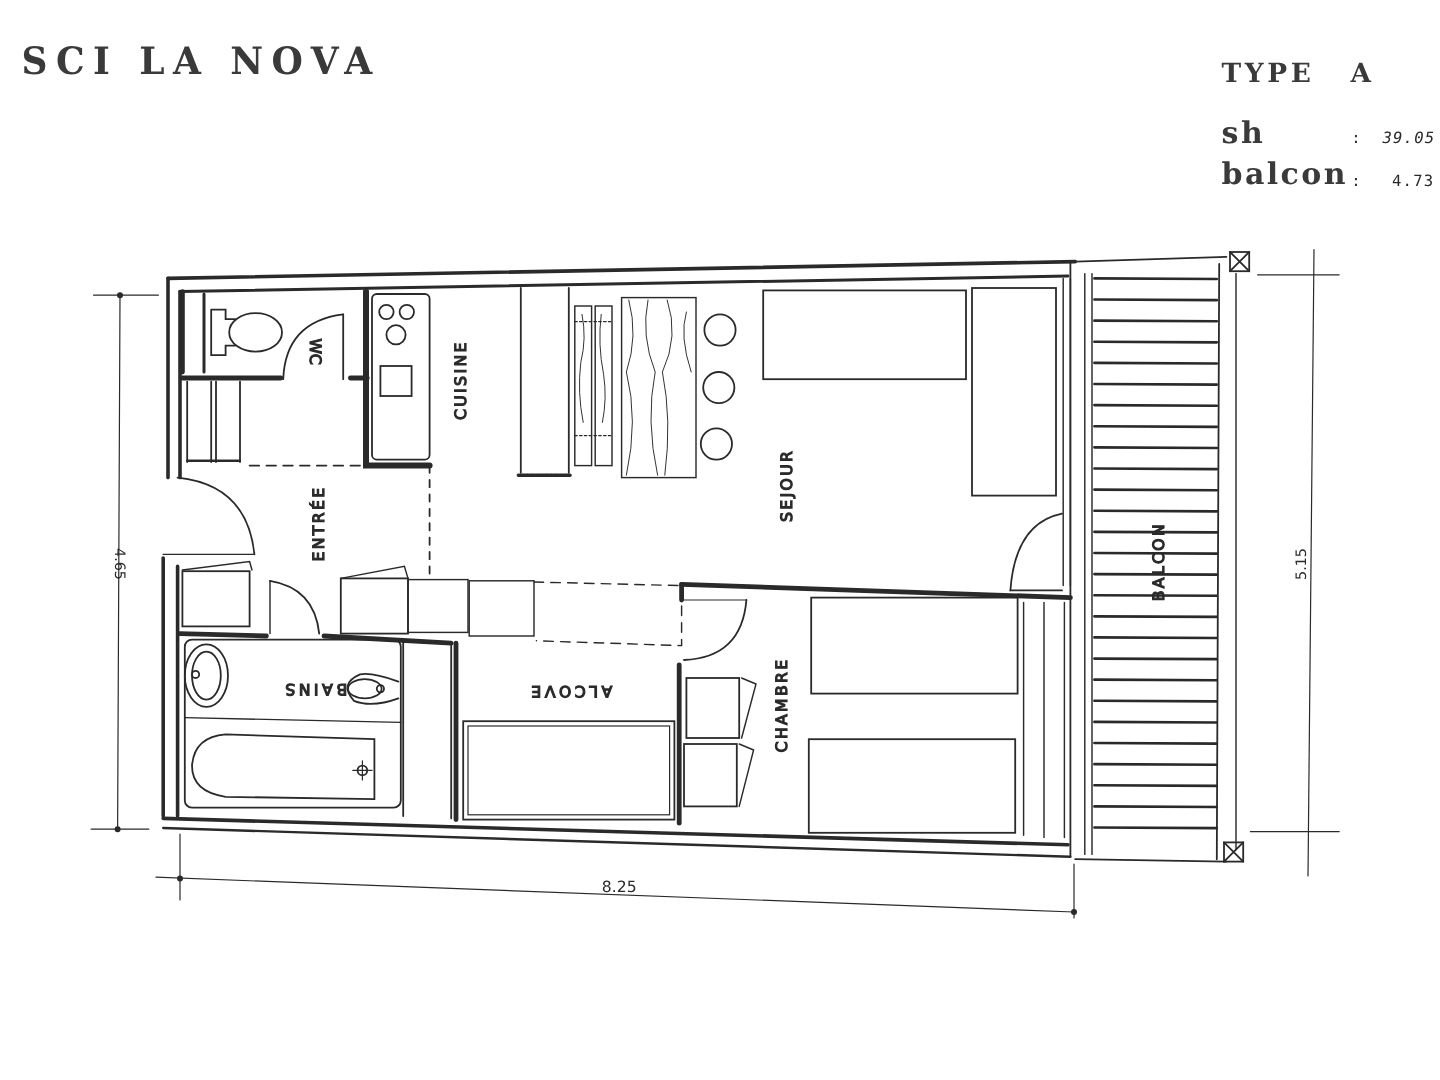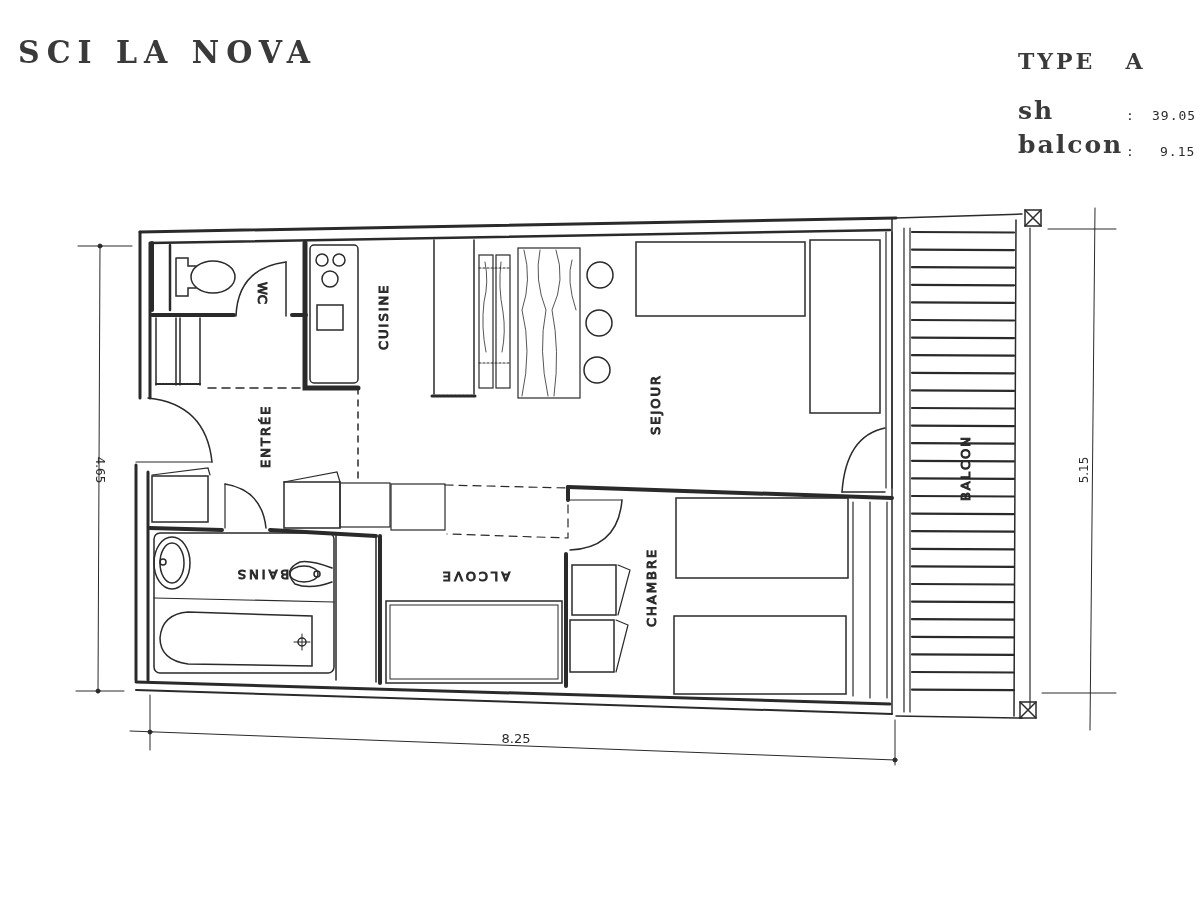--- a/index.html
+++ b/index.html
@@ -8,21 +8,21 @@
   .stencil { font-family: "DejaVu Serif", serif; font-weight: bold; color: #3a3a3a; position: absolute; letter-spacing: 6px; }
   #project-title { left: 18px; top: 34px; font-size: 30px; letter-spacing: 7px; transform: scaleY(1.05); }
   #type-title { left: 1018px; top: 48px; font-size: 22px; letter-spacing: 3px; }
   #type-title .letter { margin-left: 30px; }
   .area-row { position: absolute; left: 1018px; display: flex; align-items: baseline; }
   .area-row .lbl { font-family: "DejaVu Serif", serif; font-weight: bold; font-size: 25px; color: #3a3a3a; letter-spacing: 2px; }
   .area-row .colon { font-family: "DejaVu Sans Mono", monospace; font-size: 13px; position: absolute; }
   .area-row .val { font-family: "DejaVu Sans Mono", monospace; font-size: 13px; position: absolute; letter-spacing: 1px; }
   #row-sh { top: 96px; }
   #row-sh .colon { left: 108px; top: 12px; }
-  #row-sh .val { left: 134px; top: 12px; }
+  #row-sh .val { left: 134px; top: 12px; font-style: italic; }
   #row-balcon { top: 130px; }
   #row-balcon .colon { left: 108px; top: 14px; }
   #row-balcon .val { left: 142px; top: 14px; }
   svg { position: absolute; left: 0; top: 0; }
   svg text { font-family: "DejaVu Sans", sans-serif; fill: #2a2a2a; }
 </style>
 </head>
 <body>
 
 <div id="project-title" class="stencil">SCI LA NOVA</div>
@@ -30,21 +30,21 @@
 <div id="type-title" class="stencil"><span>TYPE</span><span class="letter">A</span></div>
 
 <div id="row-sh" class="area-row">
   <span class="lbl">sh</span>
   <span class="colon">:</span>
   <span class="val">39.05</span>
 </div>
 <div id="row-balcon" class="area-row">
   <span class="lbl">balcon</span>
   <span class="colon">:</span>
-  <span class="val">9.15</span>
+  <span class="val">4.73</span>
 </div>
 
 <svg width="1200" height="900" viewBox="0 0 1200 900" stroke="#2a2a2a" fill="none" stroke-linecap="round">
 
   <g>
 
     <path d="M140 232 L896 218" stroke-width="3"></path>
     <path d="M150 243 L890 230" stroke-width="2.5"></path>
 
     <path d="M140 232 L140 398" stroke-width="3"></path>

